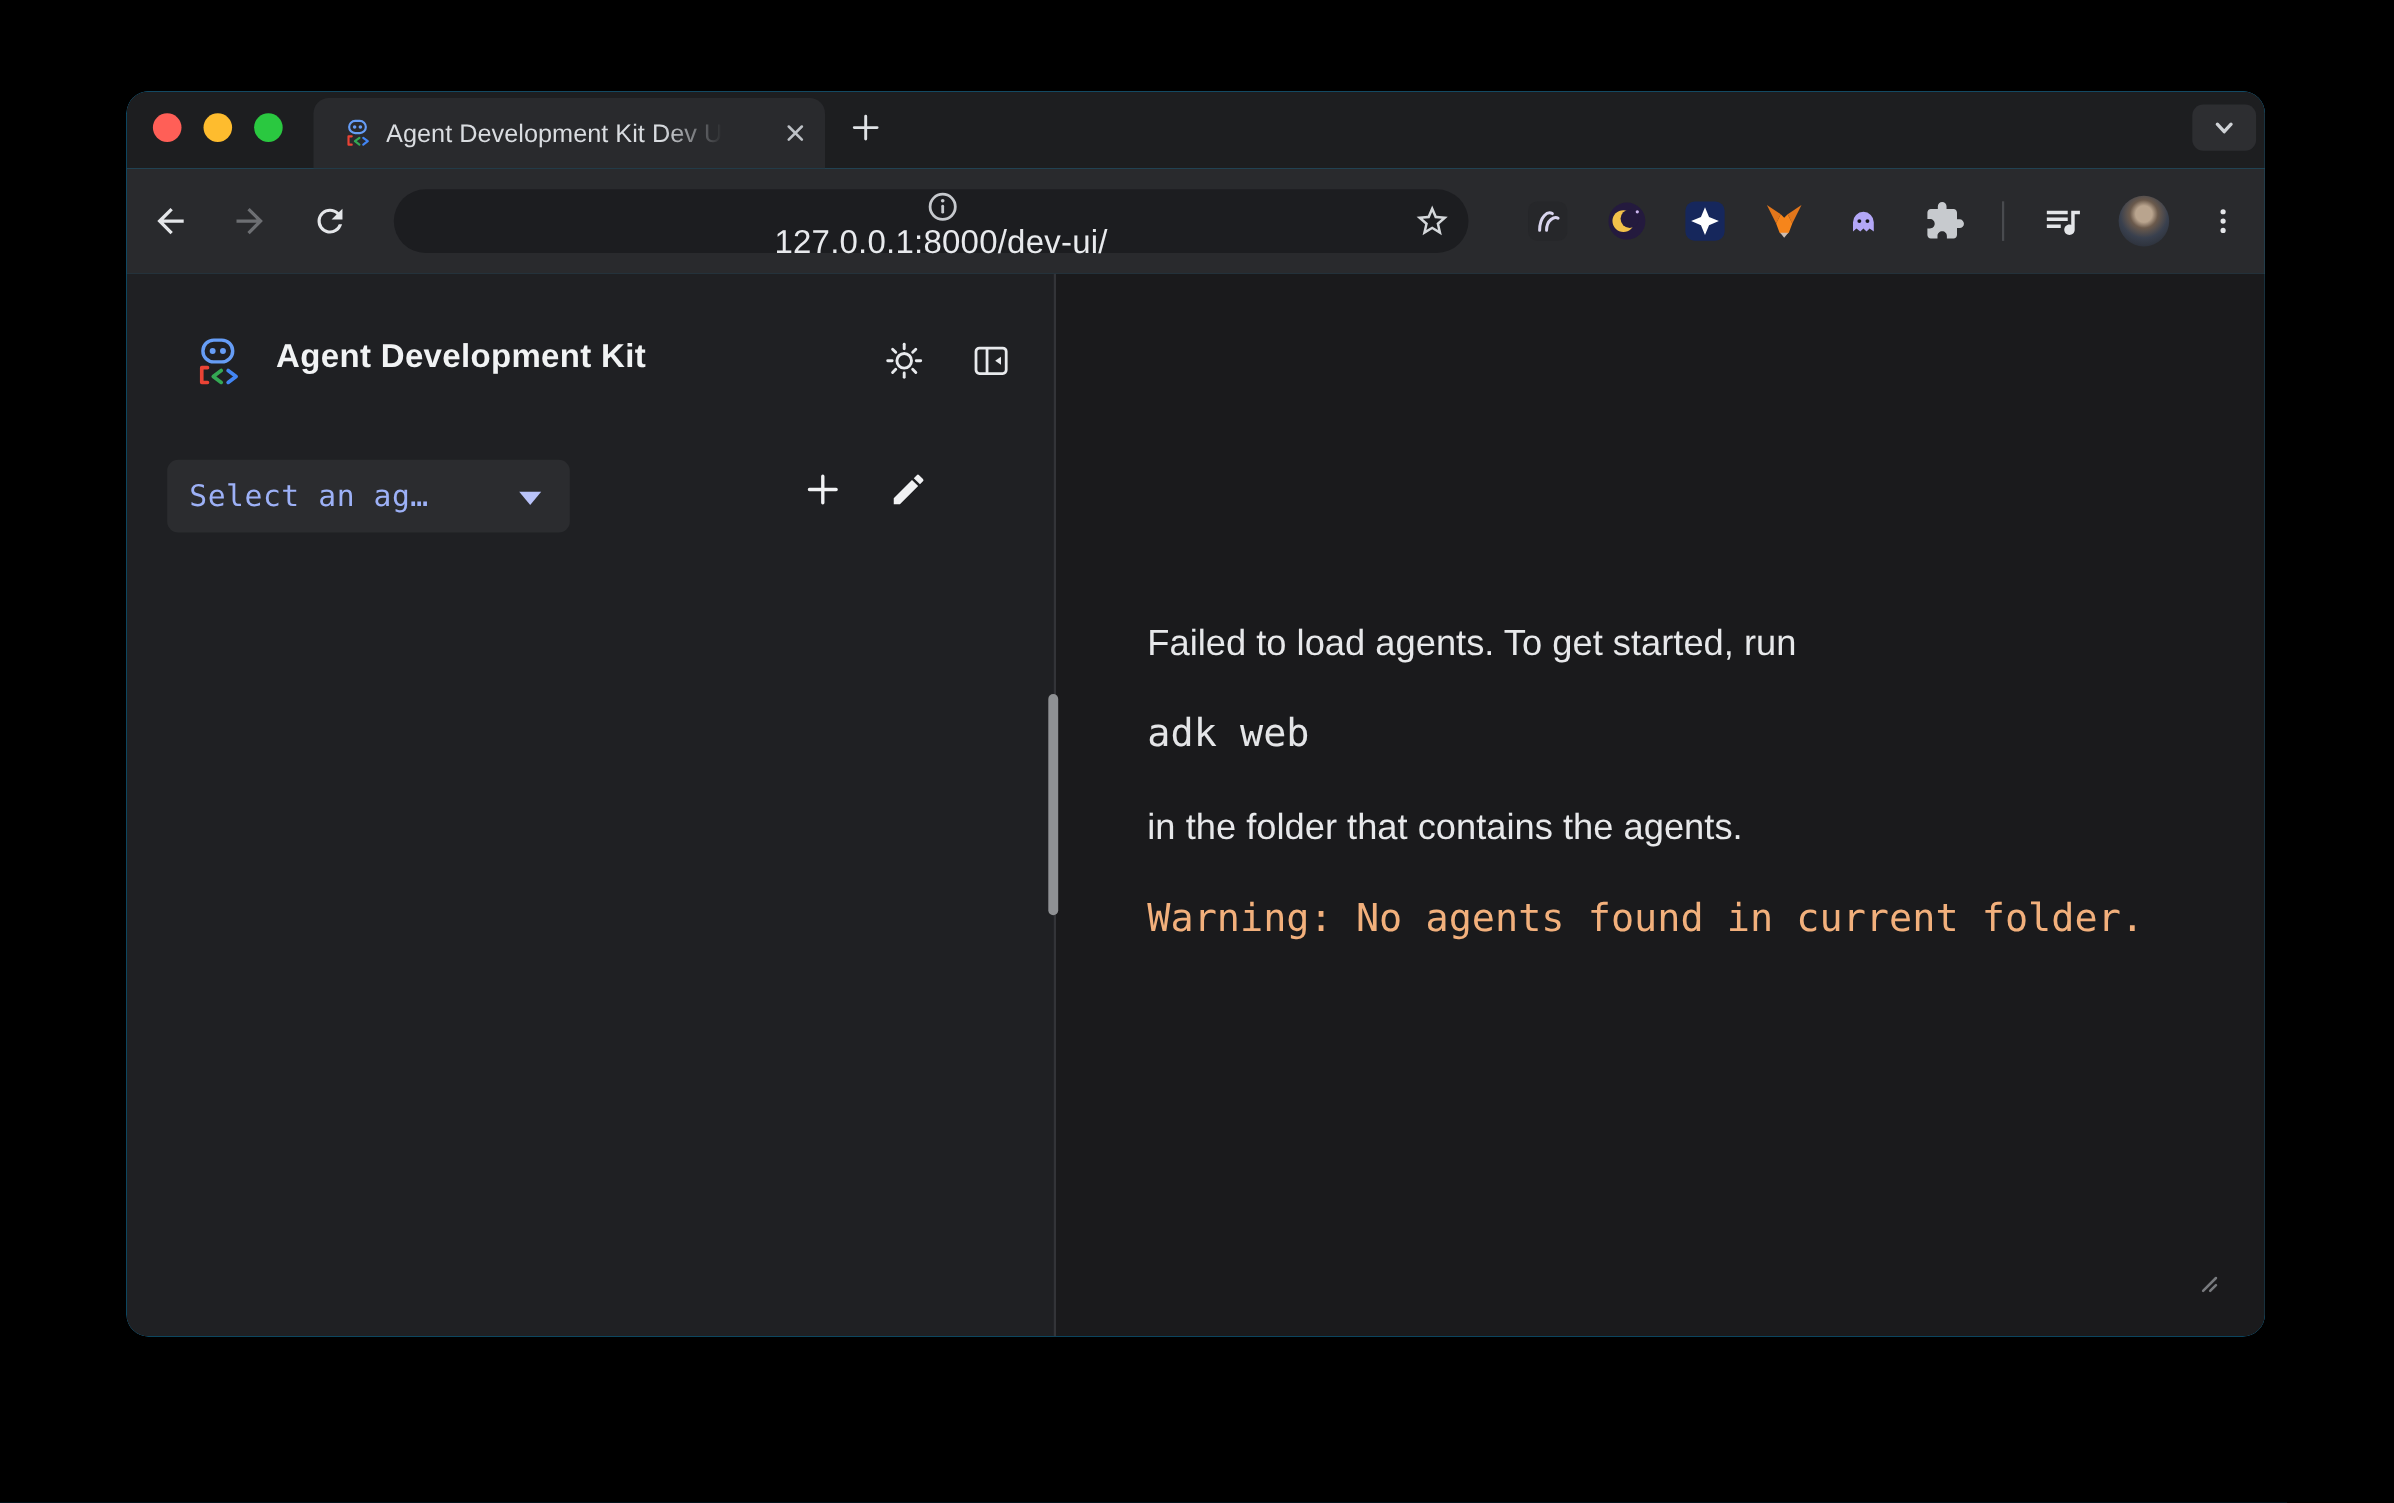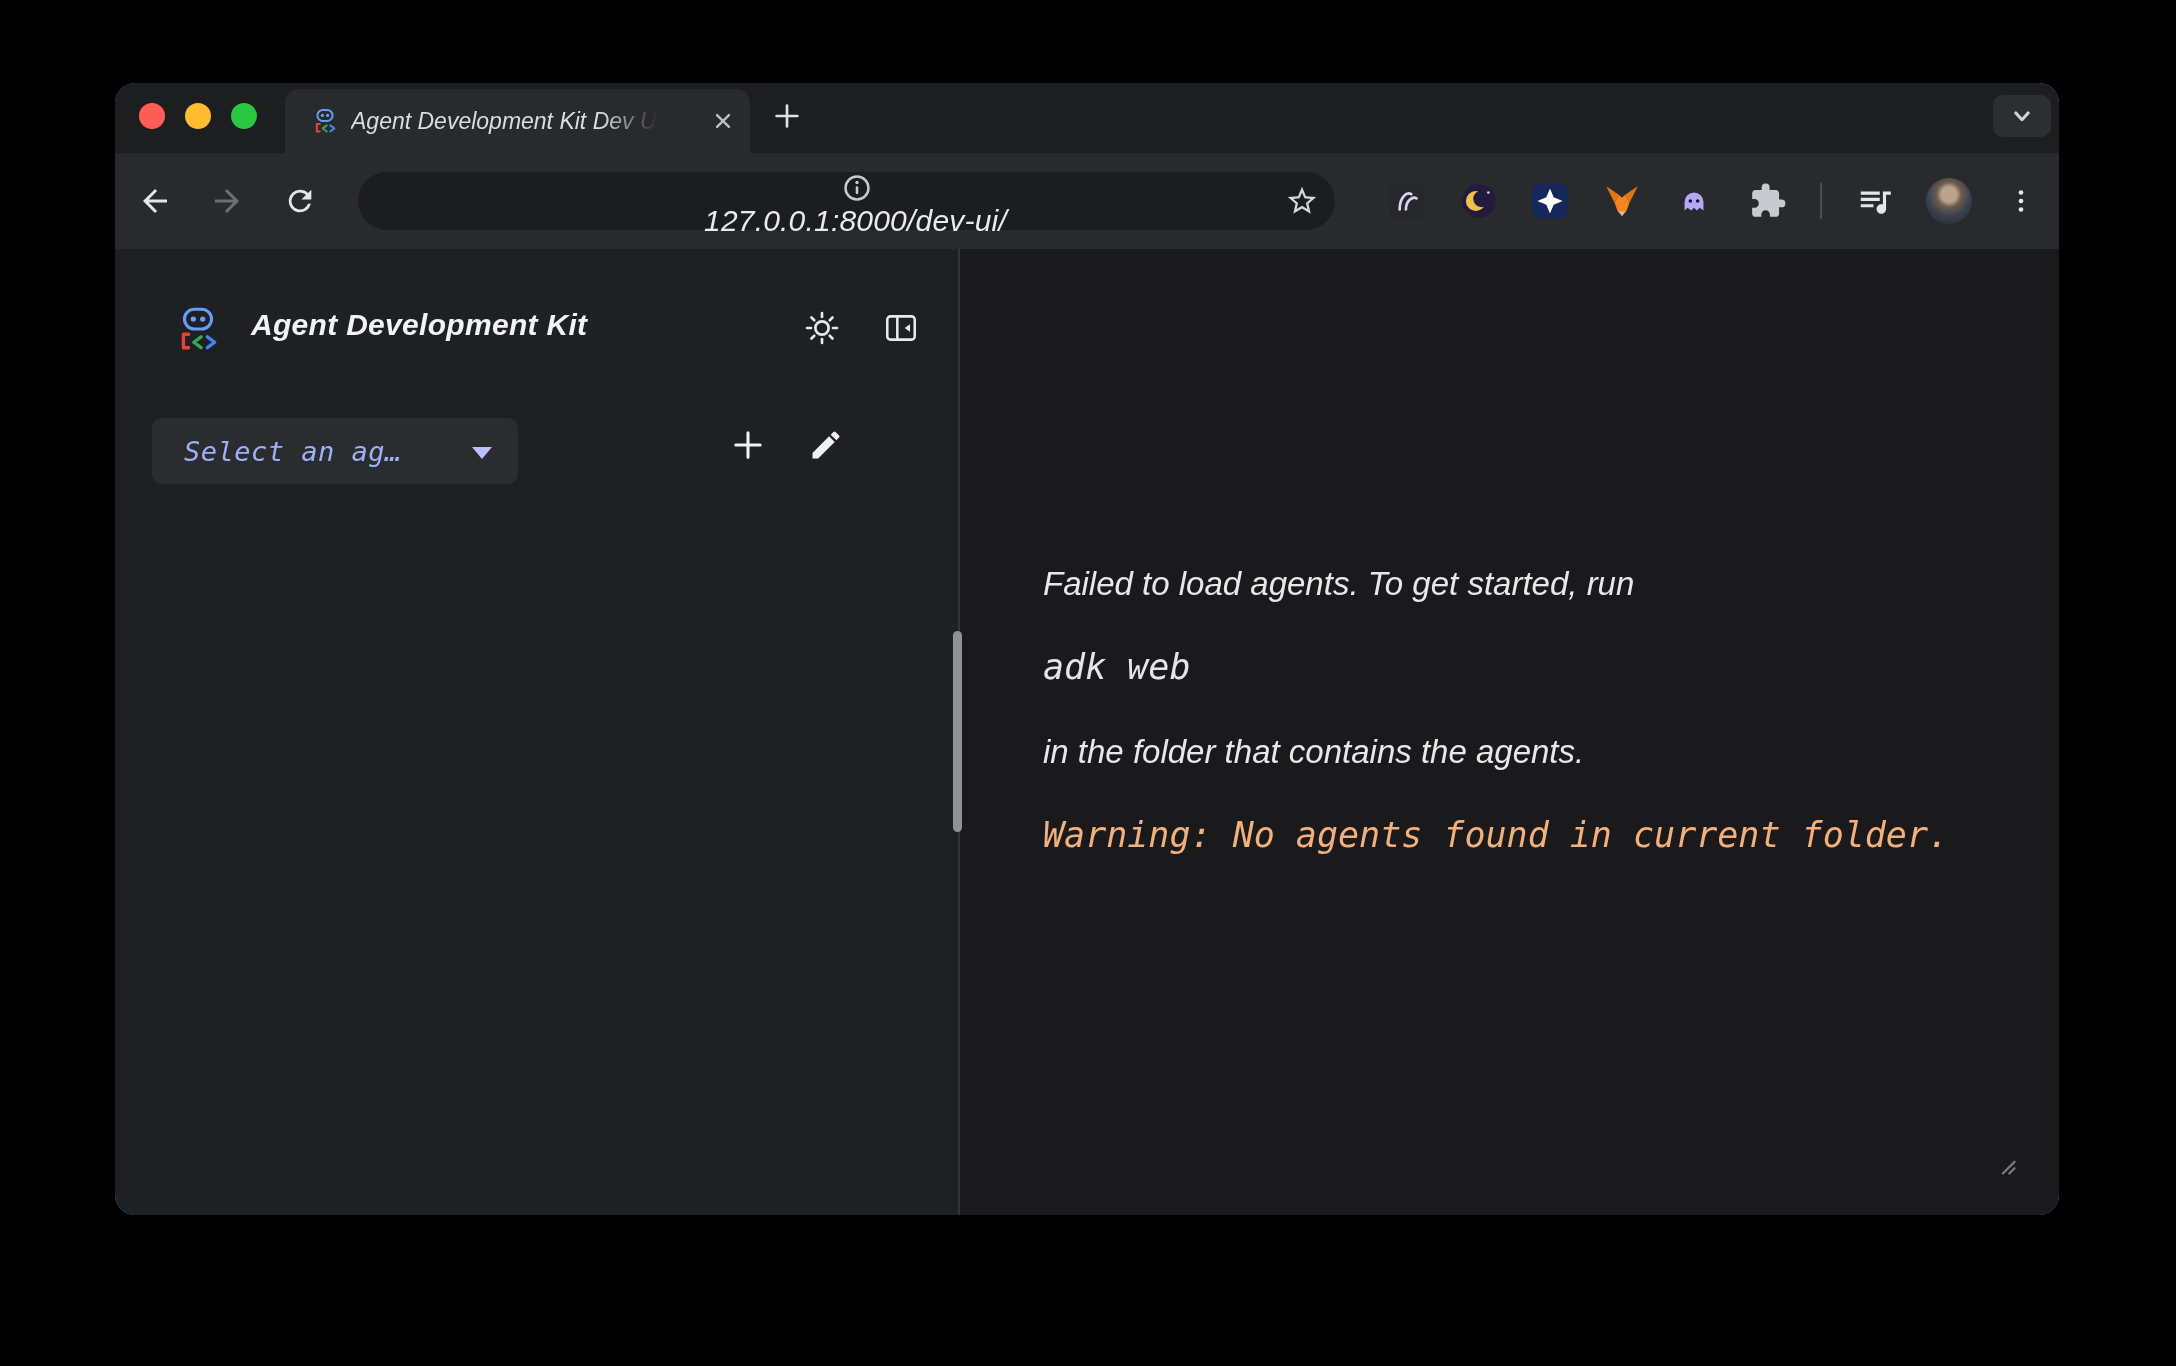--- a/index.html
+++ b/index.html
@@ -3,21 +3,21 @@
 <meta charset="utf-8">
 <style>
   * { margin:0; padding:0; box-sizing:border-box; }
   html,body { background:#000; }
   .screen {
     position:relative; width:2176px; height:1366px; background:#000;
     font-family:"Liberation Sans", sans-serif; overflow:hidden;
   }
   .window {
     position:absolute; left:115px; top:83px; width:1944px; height:1132px;
-    border-radius:20px; background:#0ea5e9; overflow:hidden;font-style:italic;
+    border-radius:20px; background:#0ea5e9; overflow:hidden;
   }
   
   .tabstrip { position:absolute; left:0; top:0; width:100%; height:70px; background:#1d1e20; }
   .traffic { position:absolute; left:24px; top:20px; display:flex; gap:20px; }
   .light { width:26px; height:26px; border-radius:50%; }
   .tab {
     position:absolute; left:170px; top:6px; width:465px; height:64px;
     background:#292a2d; border-radius:14px 14px 0 0; display:flex; align-items:center;
   }
   .tab-favicon { position:absolute; left:26px; top:18px; }
@@ -59,21 +59,21 @@
   .content { position:absolute; left:0; top:166px; width:100%; height:966px; display:flex;justify-content:center; }
   .sidebar { position:relative; width:845px; height:100%; background:#1f2023; border-right:2px solid #333438; }
   .adk-logo { position:absolute; left:58px; top:55px; }
   .sidebar-title { position:absolute; left:136px; top:59px; font-size:30px; font-weight:700; color:#f1f3f4; letter-spacing:0.3px; }
   .sun-btn   { left:687px; top:59px; width:40px; height:40px; }
   .panel-btn { left:766px; top:59px; width:40px; height:40px; }
   .agent-select {
     position:absolute; left:37px; top:169px; width:366px; height:66px;
     background:#2b2c2f; border-radius:10px; display:flex; align-items:center;
   }
-  .select-label { margin-left:32px; font-family:"DejaVu Sans Mono", monospace; font-size:27px;
+  .select-label { margin-left:20px; font-family:"DejaVu Sans Mono", monospace; font-size:27px;
     color:#9db1f7; letter-spacing:0.5px; white-space:nowrap; }
   .select-caret { position:absolute; right:26px; top:29px; width:0; height:0;
     border-left:10px solid transparent; border-right:10px solid transparent; border-top:12px solid #b9c3f9; }
   .plus-btn { left:611px; top:174px; width:44px; height:44px; }
   .edit-btn { left:691px; top:176px; width:40px; height:40px; }
   .scroll-thumb { position:absolute; left:838px; top:382px; width:9px; height:201px;
     border-radius:5px; background:#8f9194; z-index:3; }
   .main { position:relative; flex:1; height:100%; background:#1a1a1c; }
   .msg { position:absolute; left:83px; white-space:nowrap; }
   .msg-sans { font-size:33px; color:#e7e8ea; }

